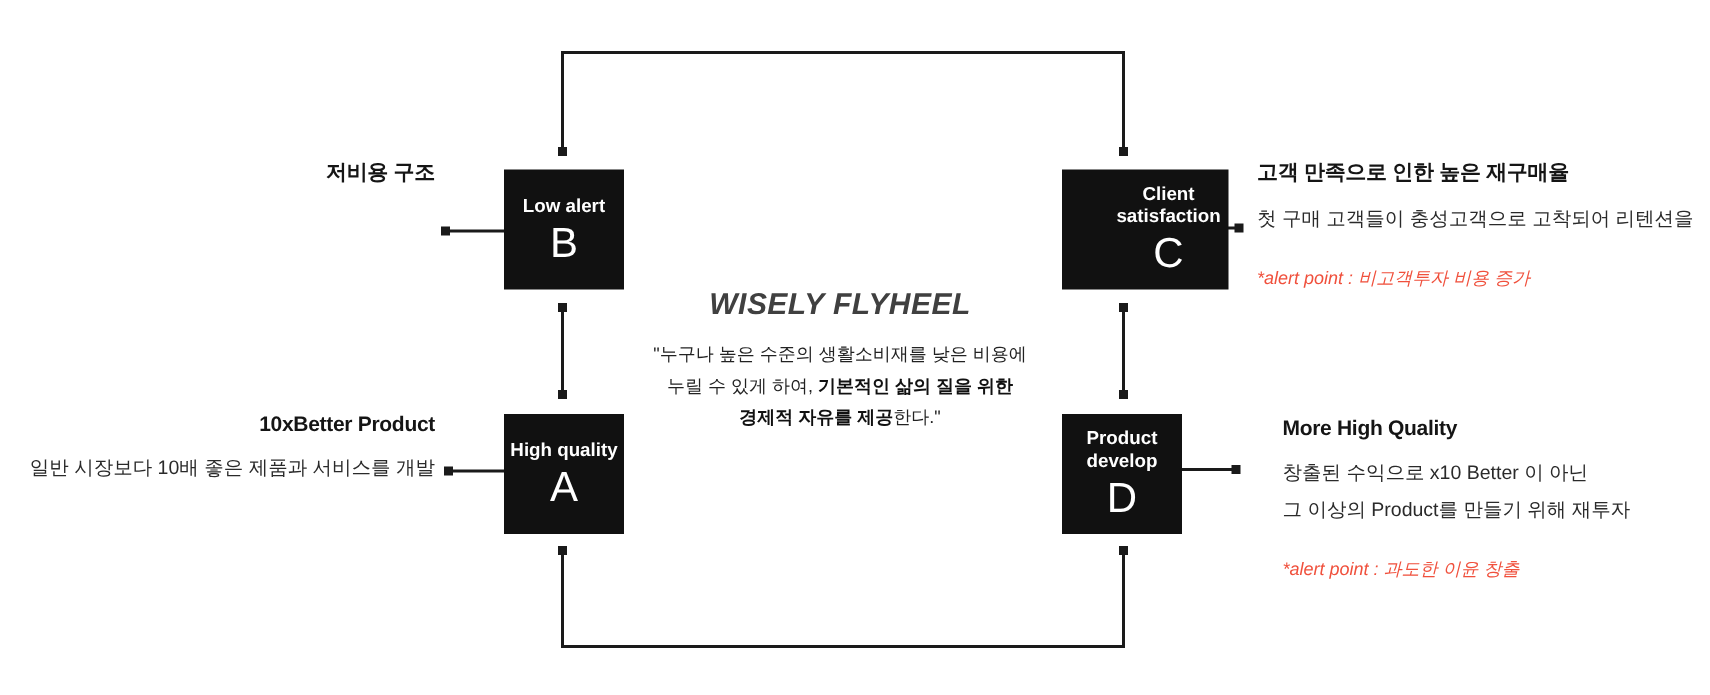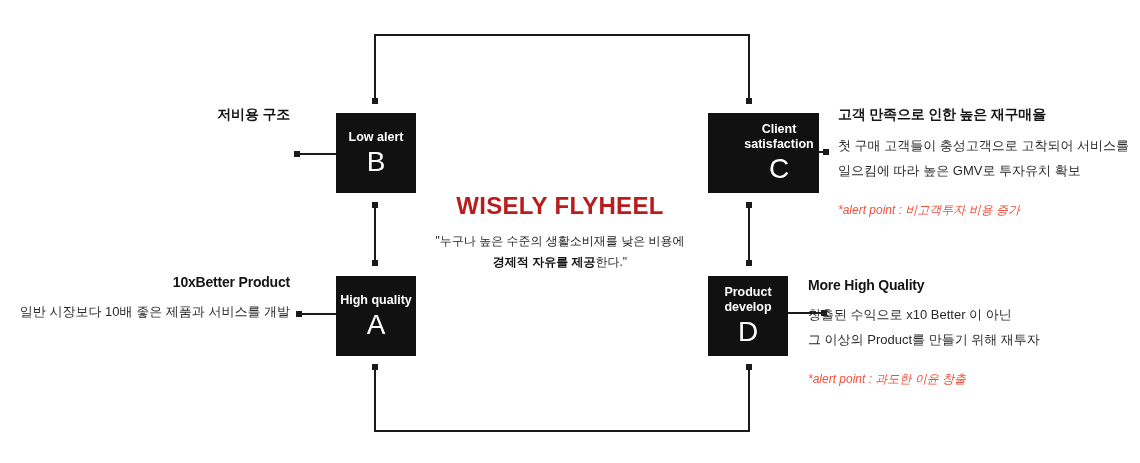--- a/index.html
+++ b/index.html
@@ -26,24 +26,24 @@
   .anno { position:absolute; }
   .anno-title { font-size:14px; font-weight:bold; color:#151515; letter-spacing:-0.2px; }
   .anno-body { margin-top:9px; font-size:13px; line-height:25px; color:#2a2a2a; }
   .anno-body div { white-space:nowrap; }
   .anno-alert { margin-top:19px; font-size:12px; font-style:italic; color:#f0503c; white-space:nowrap; }
 
   .align-right { text-align:right; }
   #anno-low-cost       { top:106px; right:850px; }
   #anno-better-product { top:274px; right:850px; }
   #anno-repurchase     { top:106px; left:838px; }
-  #anno-more-quality   { top:277px; left:808px; }
+  #anno-more-quality   { top:277px; left:855px; }
 
   #center-block { position:absolute; left:390px; top:192px; width:340px; text-align:center; }
-  .main-title { font-size:24px; font-weight:800; letter-spacing:0.3px; color:#b91c1c; }
+  .main-title { font-size:20px; font-weight:800; letter-spacing:0.3px; color:#404040;font-style:italic; }
   .quote { margin-top:11px; font-size:12px; line-height:21px; color:#222222; }
   .quote .bold { font-weight:bold; color:#111111; }
 </style>
 </head>
 <body>
 
 <div id="canvas">
 
   <svg class="connectors" width="1140" height="463" viewBox="0 0 1140 463">
     <g stroke="#1a1a1a" stroke-width="2" fill="none">
@@ -99,36 +99,36 @@
   <div class="anno align-right" id="anno-better-product">
     <div class="anno-title">10xBetter Product</div>
     <div class="anno-body">
       <div>일반 시장보다 10배 좋은 제품과 서비스를 개발</div>
     </div>
   </div>
 
   <div class="anno" id="anno-repurchase">
     <div class="anno-title">고객 만족으로 인한 높은 재구매율</div>
     <div class="anno-body">
-      <div>첫 구매 고객들이 충성고객으로 고착되어 서비스를</div>
-      <div>일으킴에 따라 높은 GMV로 투자유치 확보</div>
+      <div>첫 구매 고객들이 충성고객으로 고착되어 리텐션을</div>
     </div>
     <div class="anno-alert">*alert point : 비고객투자 비용 증가</div>
   </div>
 
   <div class="anno" id="anno-more-quality">
     <div class="anno-title">More High Quality</div>
     <div class="anno-body">
       <div>창출된 수익으로 x10 Better 이 아닌</div>
       <div>그 이상의 Product를 만들기 위해 재투자</div>
     </div>
     <div class="anno-alert">*alert point : 과도한 이윤 창출</div>
   </div>
 
   <div id="center-block">
     <div class="main-title">WISELY FLYHEEL</div>
     <div class="quote">
       <div>"누구나 높은 수준의 생활소비재를 낮은 비용에</div>
+      <div><span>누릴 수 있게 하여, </span><span class="bold">기본적인 삶의 질을 위한</span></div>
       <div><span class="bold">경제적 자유를 제공</span><span>한다."</span></div>
     </div>
   </div>
 
 </div>
 
 </body></html>

